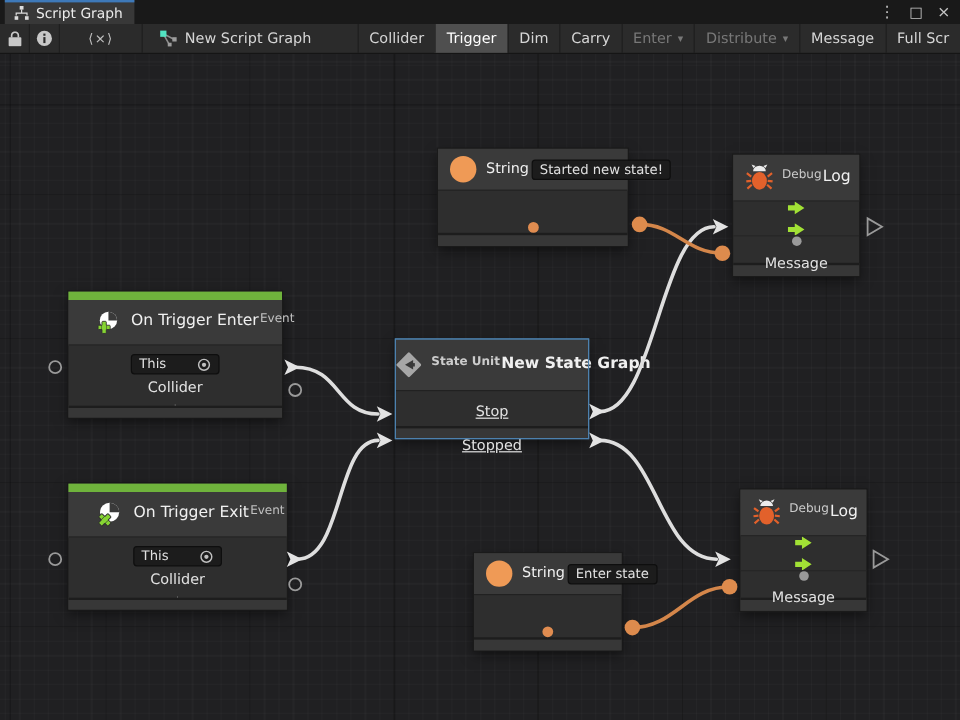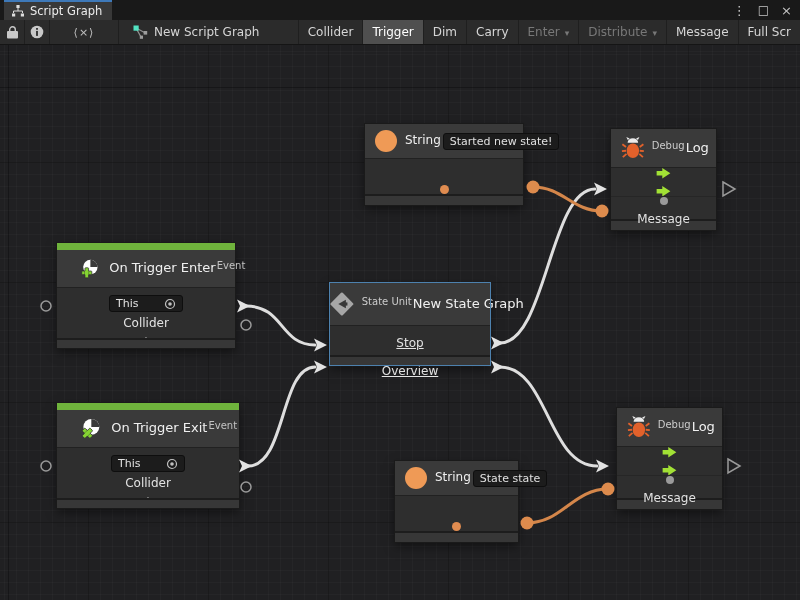--- a/index.html
+++ b/index.html
@@ -229,39 +229,39 @@
       <span class="plabel">Collider</span>
       <svg width="12" height="15" viewBox="0 0 12 15">
         <path d="M0.5 0.5 H8 L11.5 4 V14.5 H0.5 Z" fill="#ececec"></path>
         <path d="M8 0.5 V4 H11.5 Z" fill="#bdbdbd"></path>
       </svg>
     </div>
     <div class="nfoot"></div>
   </div>
 
   <div class="node selected" style="left:330px;top:238px;width:160px;">
-    <div class="nhead" style="padding:6px 0;">
+    <div class="nhead" style="padding:6px 0;font-weight:bold;">
       <svg width="30" height="30" viewBox="0 0 30 30">
         <path d="M15 2 L28 15 L15 28 L2 15 Z" fill="#a6a6a6" stroke="#a6a6a6" stroke-width="3" stroke-linejoin="round"></path>
         <path d="M20 9.5 L10.5 15 L20 20.5 Z" fill="#383838"></path>
         <rect x="17" y="13" width="5" height="4" fill="#383838"></rect>
       </svg>
       <div class="col">
         <span class="ntype">State Unit</span>
         <span class="ntitle">New State Graph</span>
       </div>
     </div>
     <div style="padding:3px 0;">
       <div class="row" style="height:23px;text-decoration:underline;">
         <svg width="17" height="13" viewBox="0 0 17 13">
           <path d="M0 3.8 H7 V0 L17 6.5 L7 13 V9.2 H0 Z" fill="#a2e135"></path>
         </svg>
         <span class="plabel">Stop</span>
         <span class="spacer"></span>
-        <span class="plabel">Overview</span>
+        <span class="plabel">Stopped</span>
         <svg width="17" height="13" viewBox="0 0 17 13">
           <path d="M0 3.8 H7 V0 L17 6.5 L7 13 V9.2 H0 Z" fill="#a2e135"></path>
         </svg>
       </div>
     </div>
     <div class="nfoot"></div>
   </div>
 
   <div class="node" style="left:365px;top:79px;width:158px;">
     <div class="nhead" style="padding:6px 10px;">
@@ -278,21 +278,21 @@
     </div>
     <div class="nfoot" style="height:11px;"></div>
   </div>
 
   <div class="node" style="left:395px;top:416px;width:123px;">
     <div class="nhead" style="padding:6px 10px;">
       <span class="orange-circle"></span>
       <div class="col" style="gap:2px;">
         <span class="ntitle" style="font-size:12px;">String</span>
         <div class="field">
-          <span>State state</span>
+          <span>Enter state</span>
         </div>
       </div>
     </div>
     <div class="row" style="height:35px;justify-content:flex-end;">
       <span class="dot-orange"></span>
     </div>
     <div class="nfoot" style="height:11px;"></div>
   </div>
 
   <div class="node" style="left:611px;top:84px;width:105px;">

